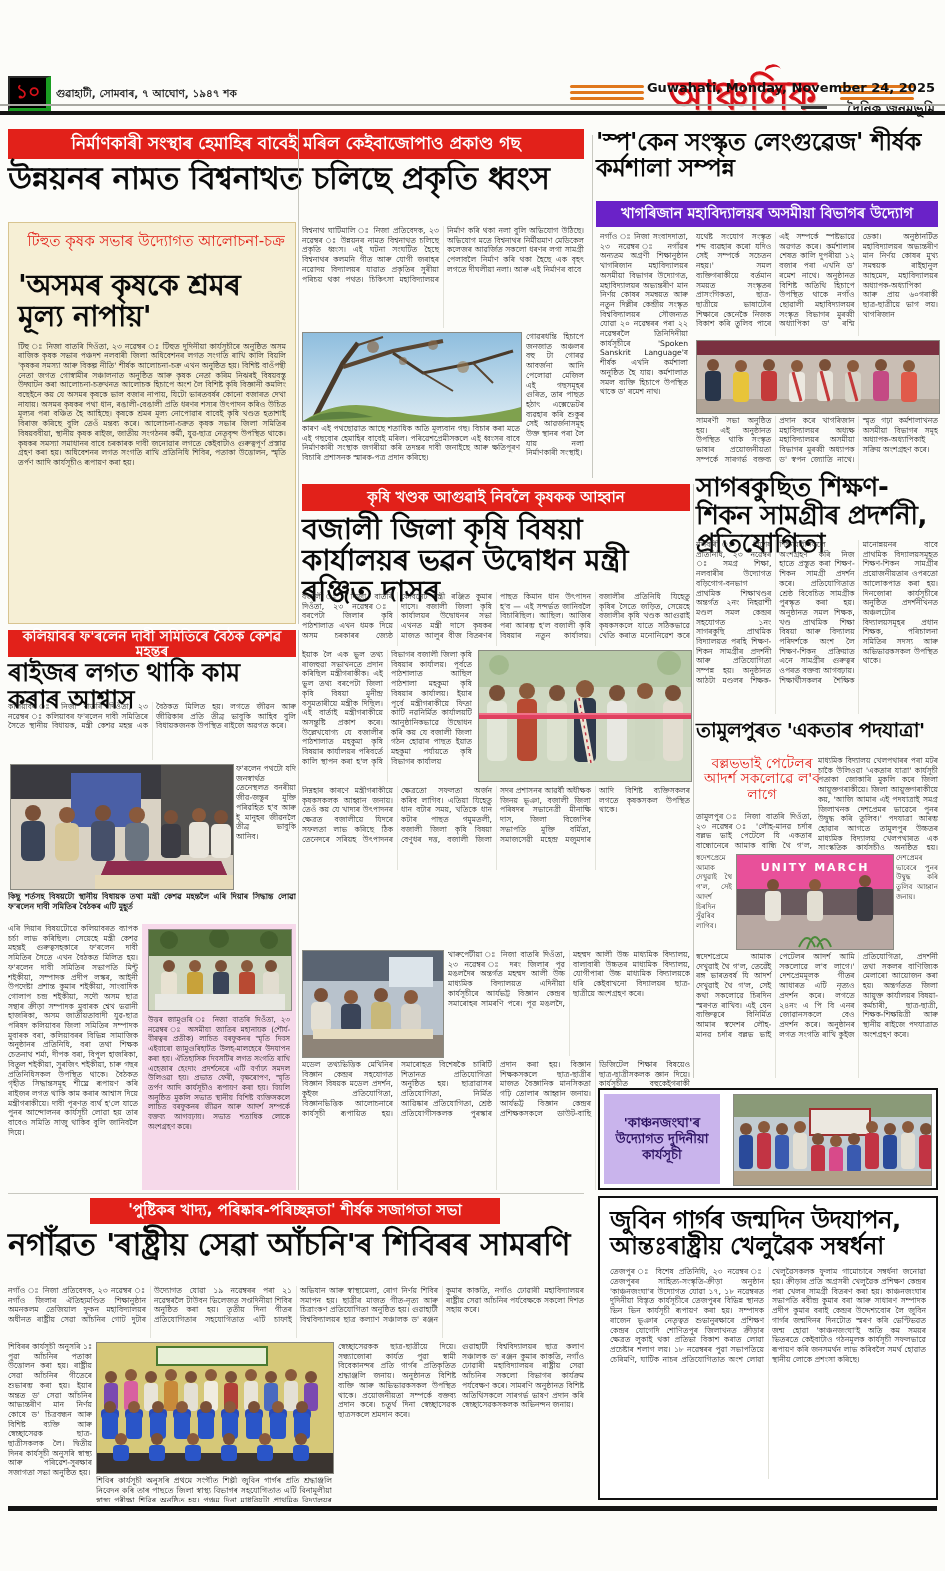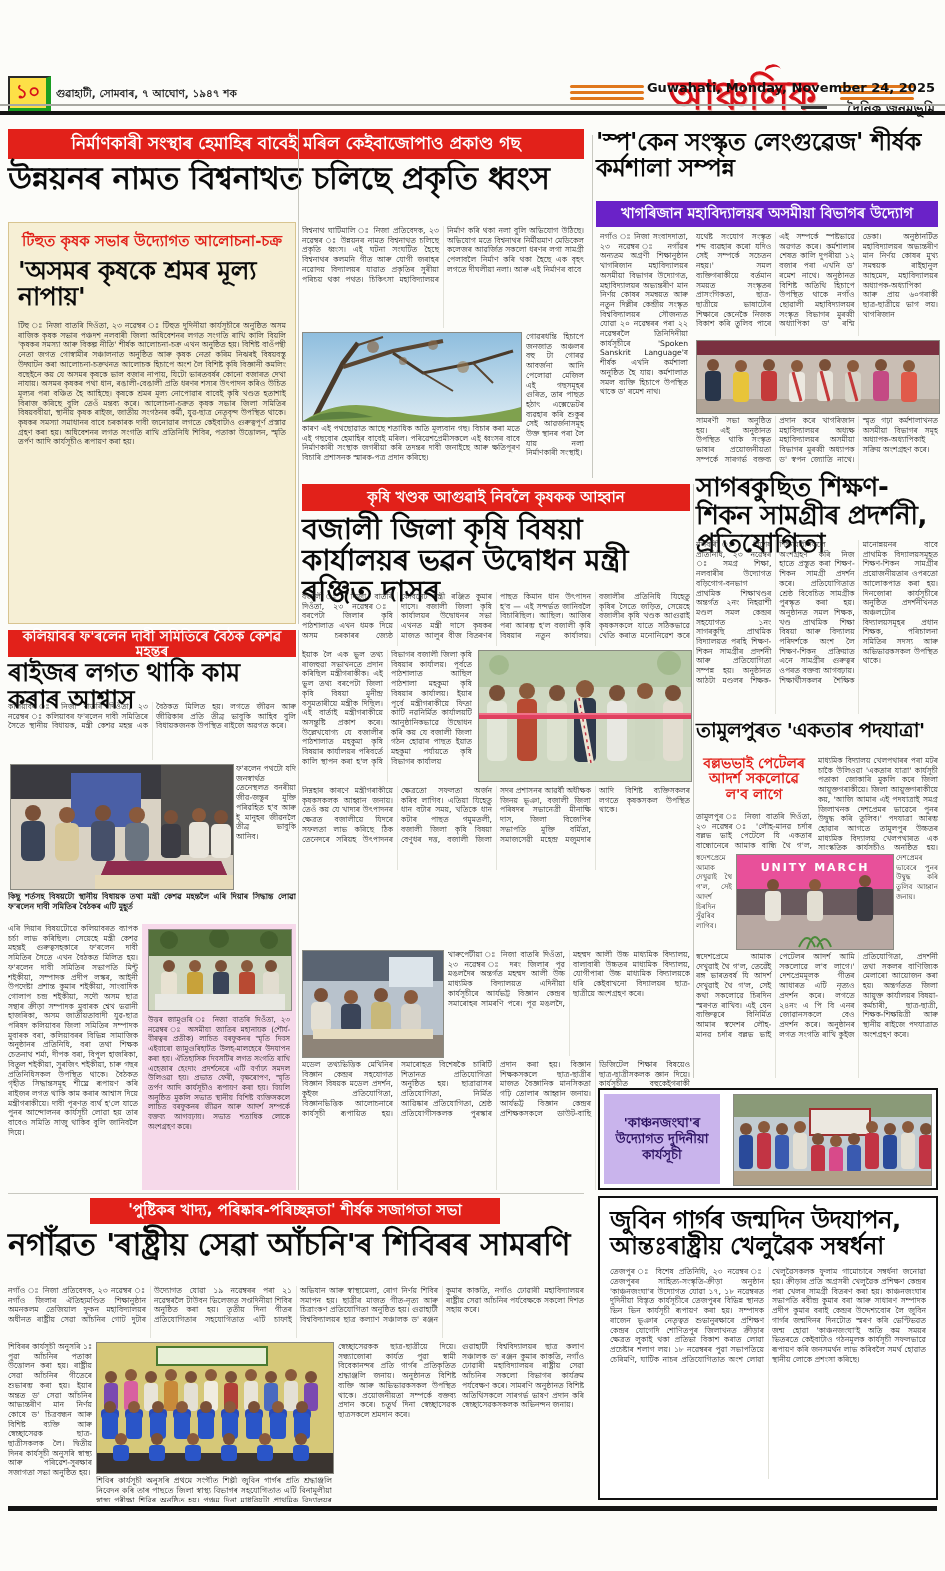--- a/index.html
+++ b/index.html
@@ -10,30 +10,30 @@
         justify-content:center;text-align:center;line-height:1.05;}
   .hl{font-weight:bold;color:#0a0a0a;line-height:1.07;letter-spacing:-0.4px;}
   .bt{font-size:7.6px;line-height:9.7px;text-align:justify;color:#1d1d1d;overflow:hidden;}
   .c2{column-count:2;column-gap:8px;column-rule:1px solid #e2e2da;}
   .c3{column-count:3;column-gap:8px;column-rule:1px solid #e2e2da;}
   .c4{column-count:4;column-gap:8px;column-rule:1px solid #e2e2da;}
   .vline{width:1px;background:#c8c8c0;}
   .caption{font-size:7.8px;font-weight:bold;line-height:9.8px;text-align:justify;color:#101010;overflow:hidden;}
   .photo{border:1px solid #8a8a82;overflow:hidden;background:#ccc;}
   .photo svg{display:block;}
-  .kicker-red{color:#e2211a;font-weight:bold;text-align:center;line-height:1.1;}
+  .kicker-red{color:#e2211a;font-weight:normal;text-align:center;line-height:1.1;margin-left:8px;}
   .mast-lines span{display:block;height:3px;width:74px;background:#e0771c;margin:3px 0;border-radius:2px;}
   .boxed{border:2px solid #111;background:#fff;}
 </style>
 </head>
 <body>
 
 <div class="page">
 
-  <div class="abs" style="left:8px;top:76px;width:36px;height:30px;border:2px solid #2a2a2a;border-right:5px solid #1a9e22;border-bottom:3px solid #1a9e22;background:#fde047;display:flex;align-items:center;justify-content:center;">
+  <div class="abs" style="left:8px;top:76px;width:36px;height:30px;border:2px solid #2a2a2a;border-right:5px solid #1a9e22;border-bottom:3px solid #1a9e22;background:#000000;display:flex;align-items:center;justify-content:center;">
     <span style="color:#d6121a;font-weight:bold;font-size:19px;">১০</span>
   </div>
   <div class="abs" style="left:56px;top:86px;font-size:10.5px;font-weight:bold;color:#222;">গুৱাহাটী, সোমবাৰ, ৭ আঘোণ, ১৯৪৭ শক</div>
 
   <div class="abs mast-lines" style="left:570px;top:82px;">
       <span></span>
       <span></span>
       <span></span>
     </div>
   <div class="abs" style="left:657px;top:64px;width:170px;text-align:center;">
@@ -78,21 +78,21 @@
         <circle cx="100" cy="28" r="4" fill="#8a6a4a" opacity="0.6"></circle>
       <path d="M0 88 Q40 62 90 78 Q150 92 218 74 L218 88 Z" fill="#7fa14e"></path>
       <path d="M0 88 Q30 72 70 84 L0 88 Z" fill="#5d8140"></path>
     </svg>
   </div>
   <div class="abs bt" style="left:526px;top:332px;width:58px;height:146px;">গোৱৰধন্তি হিচাপে জনজাত অঞ্চলৰ বহু টা গোৰৱ আবৰ্জনা আনি পেলোৱা মেজিল এই গছসমূহৰ গুৰিত, তাৰ পাছত হঠাৎ এক্সেভেটৰ ব্যৱহাৰ কৰি শুকুৰ সেই আৱৰ্জনাসমূহ উক্ত স্থানৰ পৰা লৈ যায় নলা নিৰ্মাণকাৰী সংস্থাই।</div>
   <div class="abs bt" style="left:302px;top:424px;width:218px;height:54px;">কাৰণ এই পথছোৱাত আছে শতাধিক অতি মূল্যবান গছ। বিচাৰ কৰা মতে এই গছবোৰ হেমাহিৰ বাবেই মৰিল। পৰিৱেশপ্ৰেমীসকলে এই ধ্বংসৰ বাবে নিৰ্মাণকাৰী সংস্থাক জগৰীয়া কৰি তদন্তৰ দাবী জনাইছে আৰু ক্ষতিপূৰণ বিচাৰি প্ৰশাসনক স্মাৰক-পত্ৰ প্ৰদান কৰিছে।</div>
 
   <div class="abs" style="left:8px;top:222px;width:288px;height:402px;background:#f6efd5;border:1px solid #d8c490;padding:8px 9px;box-sizing:border-box;">
     <div class="kicker-red" style="font-size:15px;margin-top:2px;">টিহুত কৃষক সভাৰ উদ্যোগত আলোচনা-চক্ৰ</div>
-    <div class="hl" style="font-size:25px;margin:8px 0 10px 0;">'অসমৰ কৃষকে শ্ৰমৰ মূল্য নাপায়'</div>
+    <div class="hl" style="font-size:29px;margin:20px 0 10px 0;">'অসমৰ কৃষকে শ্ৰমৰ মূল্য নাপায়'</div>
     <div class="bt" style="height:252px;">টিহু ঃ নিজা বাতৰি দিওঁতা, ২৩ নৱেম্বৰ ঃ টিহুত দুদিনীয়া কাৰ্যসূচীৰে অনুষ্ঠিত অসম ৰাজিক কৃষক সভাৰ পঞ্চদশ নলবাৰী জিলা অধিবেশনৰ লগত সংগতি ৰাখি কালি বিয়লি 'কৃষকৰ সমস্যা আৰু বিকল্প নীতি' শীৰ্ষক আলোচনা-চক্ৰ এখন অনুষ্ঠিত হয়। বিশিষ্ট বাওঁপন্থী নেতা জগত গোস্বামীৰ সঞ্চালনাত অনুষ্ঠিত আৰু কৃষক নেতা কৰিম নিঝৰই বিষয়বস্তু উদ্ঘাটন কৰা আলোচনা-চক্ৰখনত আলোচক হিচাপে অংশ লৈ বিশিষ্ট কৃষি বিজ্ঞানী কমলিং বছেইনে কয় যে অসমৰ কৃষকে ভাল বজাৰ নাপায়, যিটো ভাৰতবৰ্ষৰ কোনো বজাৰত দেখা নাযায়। অসমৰ কৃষকৰ পথা ধান, ৰঙালী-বেঙালী প্ৰতি ধৰণৰ শস্যৰ উৎপাদন কৰিও উচিত মূল্যৰ পৰা বঞ্চিত হৈ আহিছে। কৃষকে শ্ৰমৰ মূল্য নোপোৱাৰ বাবেই কৃষি খণ্ডত হতাশাই বিৰাজ কৰিছে বুলি তেওঁ মন্তব্য কৰে। আলোচনা-চক্ৰত কৃষক সভাৰ জিলা সমিতিৰ বিষয়ববীয়া, স্থানীয় কৃষক ৰাইজ, জাতীয় সংগঠনৰ কৰ্মী, যুৱ-ছাত্ৰ নেতৃবৃন্দ উপস্থিত থাকে। কৃষকৰ সমস্যা সমাধানৰ বাবে চৰকাৰক দাবী জনোৱাৰ লগতে কেইবাটাও গুৰুত্বপূৰ্ণ প্ৰস্তাৱ গ্ৰহণ কৰা হয়। অধিবেশনৰ লগত সংগতি ৰাখি প্ৰতিনিধি শিবিৰ, পতাকা উত্তোলন, স্মৃতি তৰ্পণ আদি কাৰ্যসূচীও ৰূপায়ণ কৰা হয়।</div>
   </div>
 
   <div class="abs hl" style="left:596px;top:130px;width:342px;height:66px;font-size:24px;">'স্প'কেন সংস্কৃত লেংগুৱেজ' শীৰ্ষক কৰ্মশালা সম্পন্ন</div>
   <div class="abs band" style="left:596px;top:201px;width:342px;height:26px;font-size:14.5px;background:#6a22c8;">খাগৰিজান মহাবিদ্যালয়ৰ অসমীয়া বিভাগৰ উদ্যোগ</div>
 
   <div class="abs bt" style="left:600px;top:232px;width:88px;height:244px;">নগাঁও ঃ নিজা সংবাদদাতা, ২৩ নৱেম্বৰ ঃ নগাঁৱৰ অন্যতম অগ্ৰণী শিক্ষানুষ্ঠান খাগৰিজান মহাবিদ্যালয়ৰ অসমীয়া বিভাগৰ উদ্যোগত, মহাবিদ্যালয়ৰ অভ্যন্তৰীণ মান নিৰ্ণয় কোষৰ সমন্বয়ত আৰু নতুন দিল্লীৰ কেন্দ্ৰীয় সংস্কৃত বিশ্ববিদ্যালয়ৰ সৌজন্যত যোৱা ২০ নৱেম্বৰৰ পৰা ২২ নৱেম্বৰলৈ তিনিদিনীয়া কাৰ্যসূচীৰে 'Spoken Sanskrit Language'ৰ শীৰ্ষক এখনি কৰ্মশালা অনুষ্ঠিত হৈ যায়। কৰ্মশালাত সমল ব্যক্তি হিচাপে উপস্থিত থাকে ড' ৰমেশ নাথ।</div>
   <div class="abs bt c3" style="left:696px;top:232px;width:242px;height:104px;">যথেষ্ট সংযোগ সংস্কৃত শব্দ ব্যৱহাৰ কৰো যদিও সেই সম্পৰ্কে সচেতন নহয়।' সমল ব্যক্তিগৰাকীয়ে বৰ্তমান সময়ত সংস্কৃতৰ প্ৰাসংগিকতা, ছাত্ৰ-ছাত্ৰীয়ে ভাষাটোৰ শিক্ষাৰে কেনেকৈ নিজক বিকাশ কৰি তুলিব পাৰে এই সম্পৰ্কে স্পষ্টভাৱে অৱগত কৰে। কৰ্মশালাৰ শেষত কালি দুপৰীয়া ১২ বজাৰ পৰা এখনি ড' ৰমেশ নাথে। অনুষ্ঠানত বিশিষ্ট অতিথি হিচাপে উপস্থিত থাকে নগাঁও ছোৱালী মহাবিদ্যালয়ৰ সংস্কৃত বিভাগৰ মুৰব্বী অধ্যাপিকা ড' ৰশ্মি ডেকা। অনুষ্ঠানটিত মহাবিদ্যালয়ৰ অভ্যন্তৰীণ মান নিৰ্ণয় কোষৰ মুখ্য সমন্বয়ক ৰাইহানুল আহমেদ, মহাবিদ্যালয়ৰ অধ্যাপক-অধ্যাপিকা আৰু প্ৰায় ৬০গৰাকী ছাত্ৰ-ছাত্ৰীয়ে ভাগ লয়। খাগৰিজান</div>
 
   <div class="abs photo" style="left:696px;top:340px;width:242px;height:72px;">

